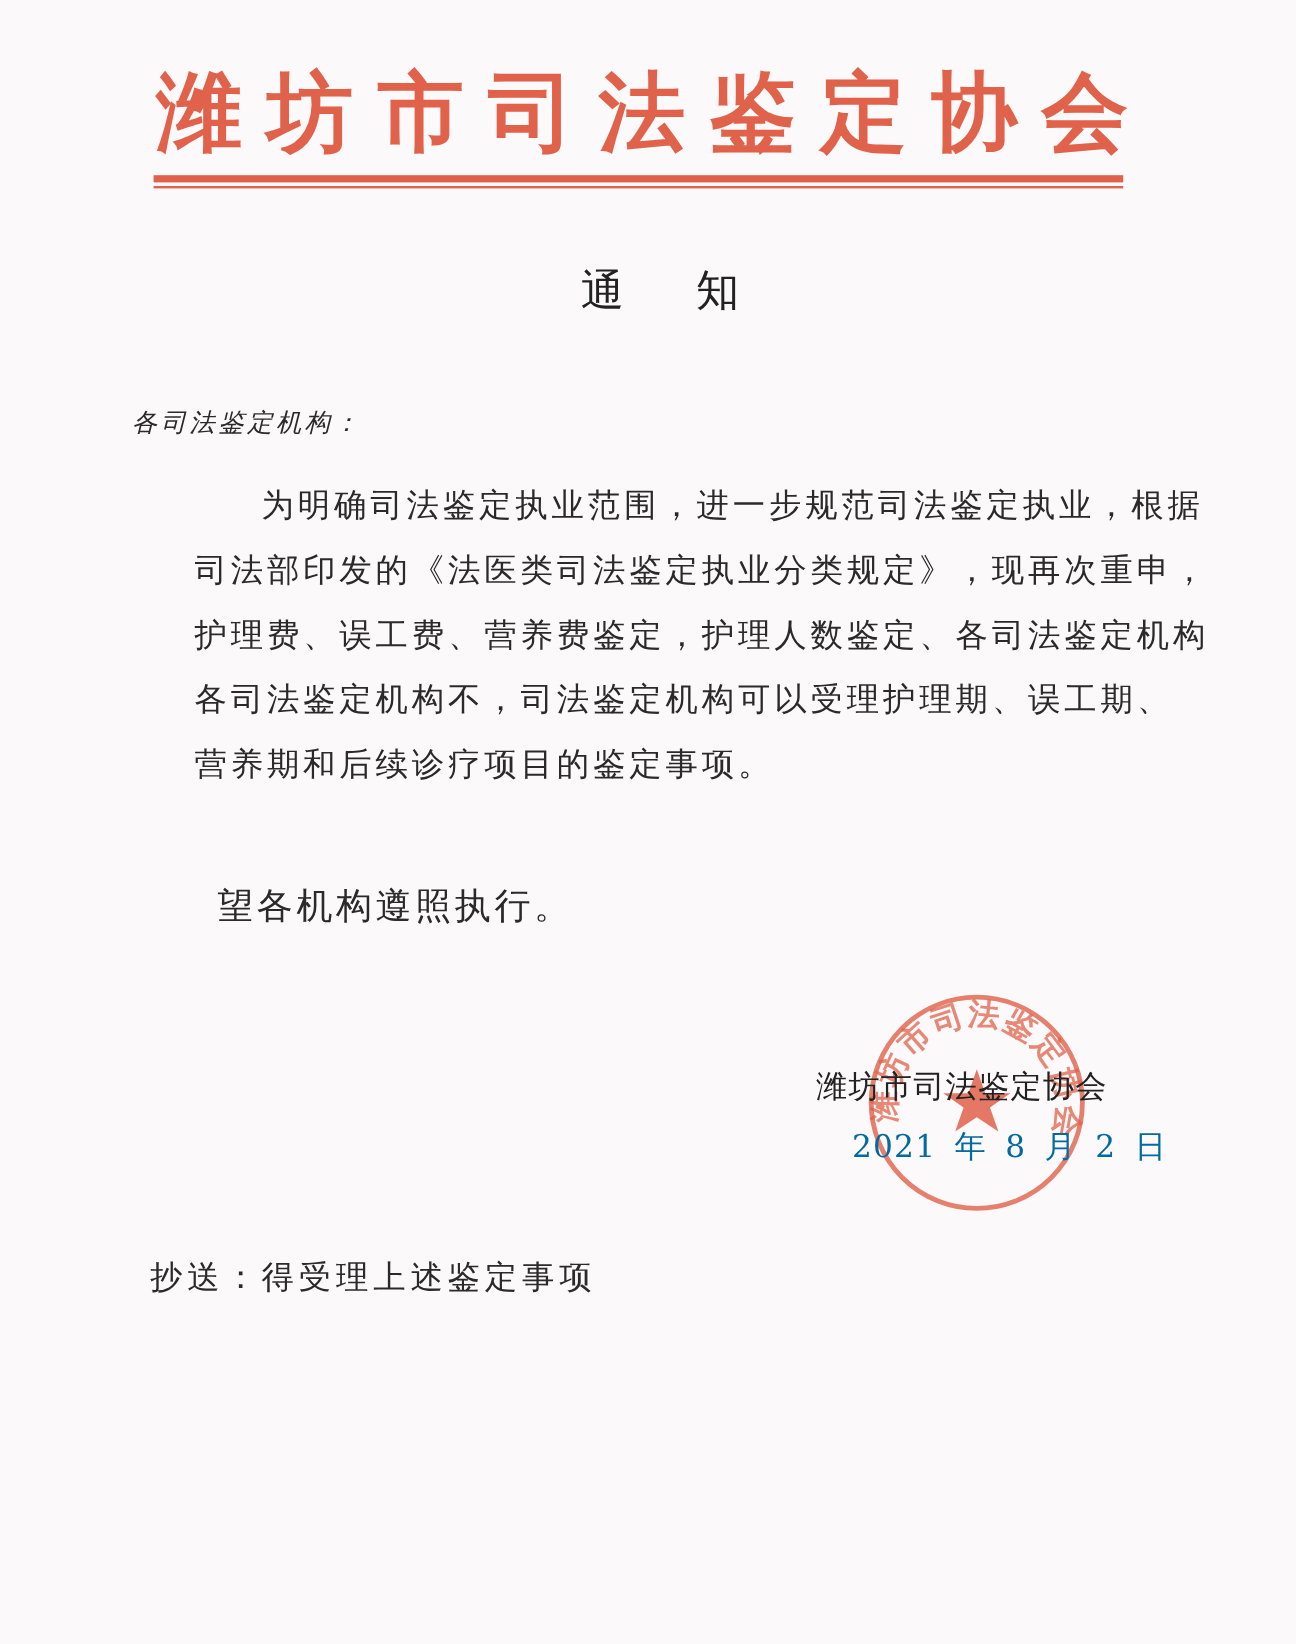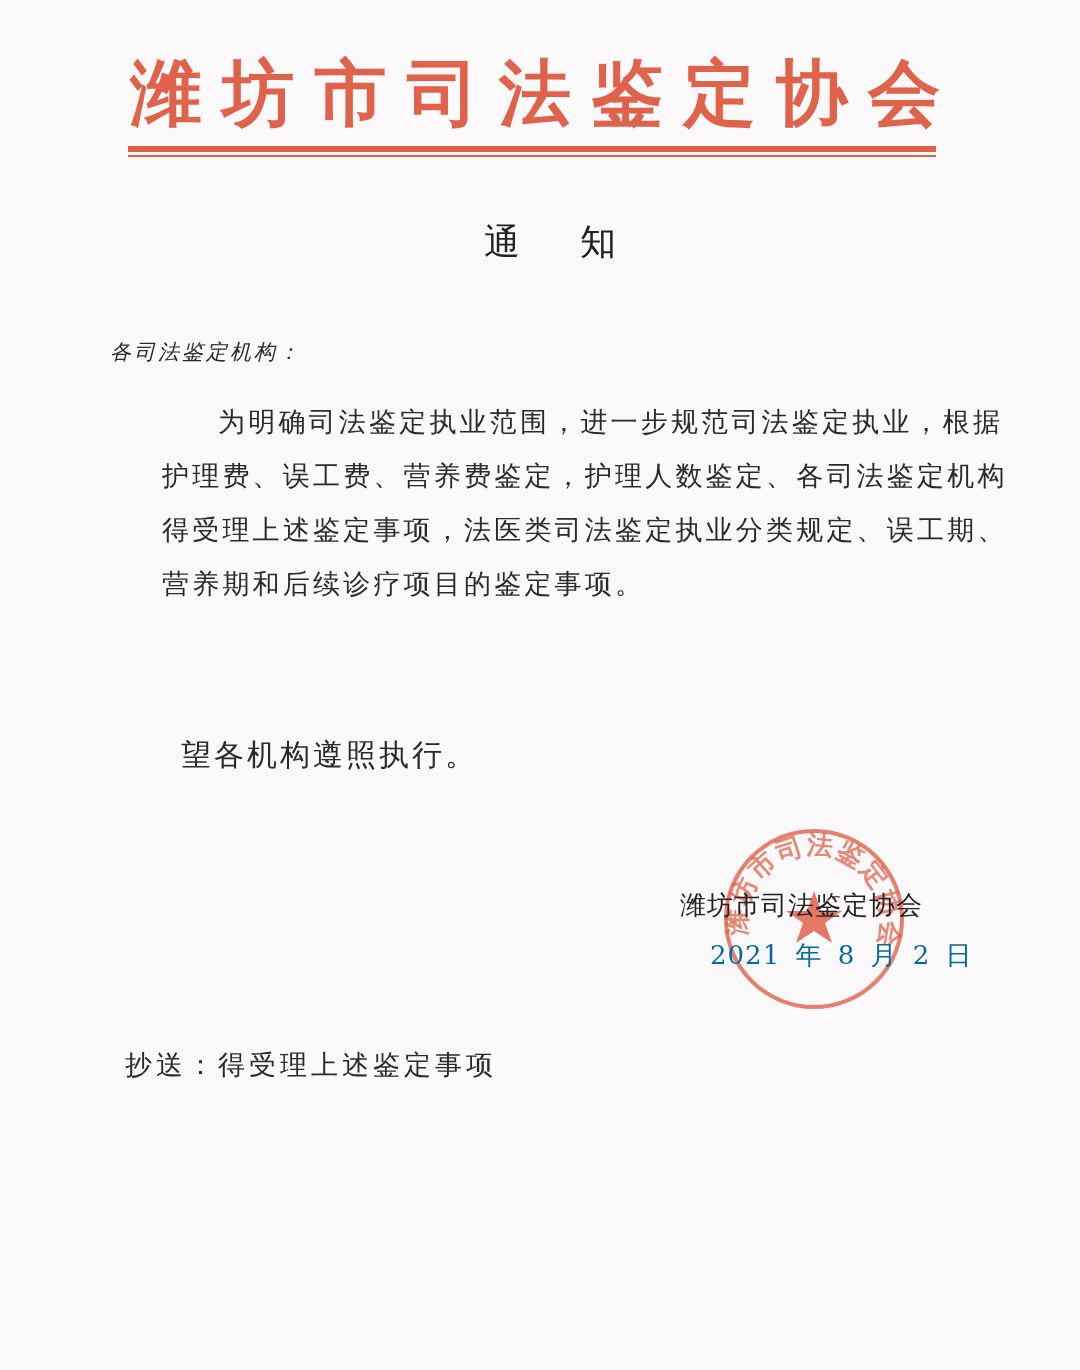--- a/index.html
+++ b/index.html
@@ -82,22 +82,23 @@
 </div>
 <div class="header-rule-thick"></div>
 <div class="header-rule-thin"></div>
 
 <div class="doc-title">通知</div>
 
 <div class="salutation">各司法鉴定机构：</div>
 
 <div class="body-para">
   <span class="line indent">为明确司法鉴定执业范围，进一步规范司法鉴定执业，根据</span>
+  <span class="line">司法部印发的《法医类司法鉴定执业分类规定》，现再次重申，</span>
   <span class="line">护理费、误工费、营养费鉴定，护理人数鉴定、各司法鉴定机构</span>
-  <span class="line">得受理上述鉴定事项，法医类司法鉴定执业分类规定、误工期、</span>
+  <span class="line">各司法鉴定机构不，司法鉴定机构可以受理护理期、误工期、</span>
   <span class="line">营养期和后续诊疗项目的鉴定事项。</span>
 </div>
 
 <div class="closing">望各机构遵照执行。</div>
 
 <svg class="seal" viewBox="0 0 188 188">
   <defs>
     <path id="sealArc" d="M 30 120 A 68 68 0 1 1 158 120"></path>
   </defs>
   <circle cx="94" cy="94" r="88" fill="none" stroke="#e0624a" stroke-width="4" opacity="0.8"></circle>

